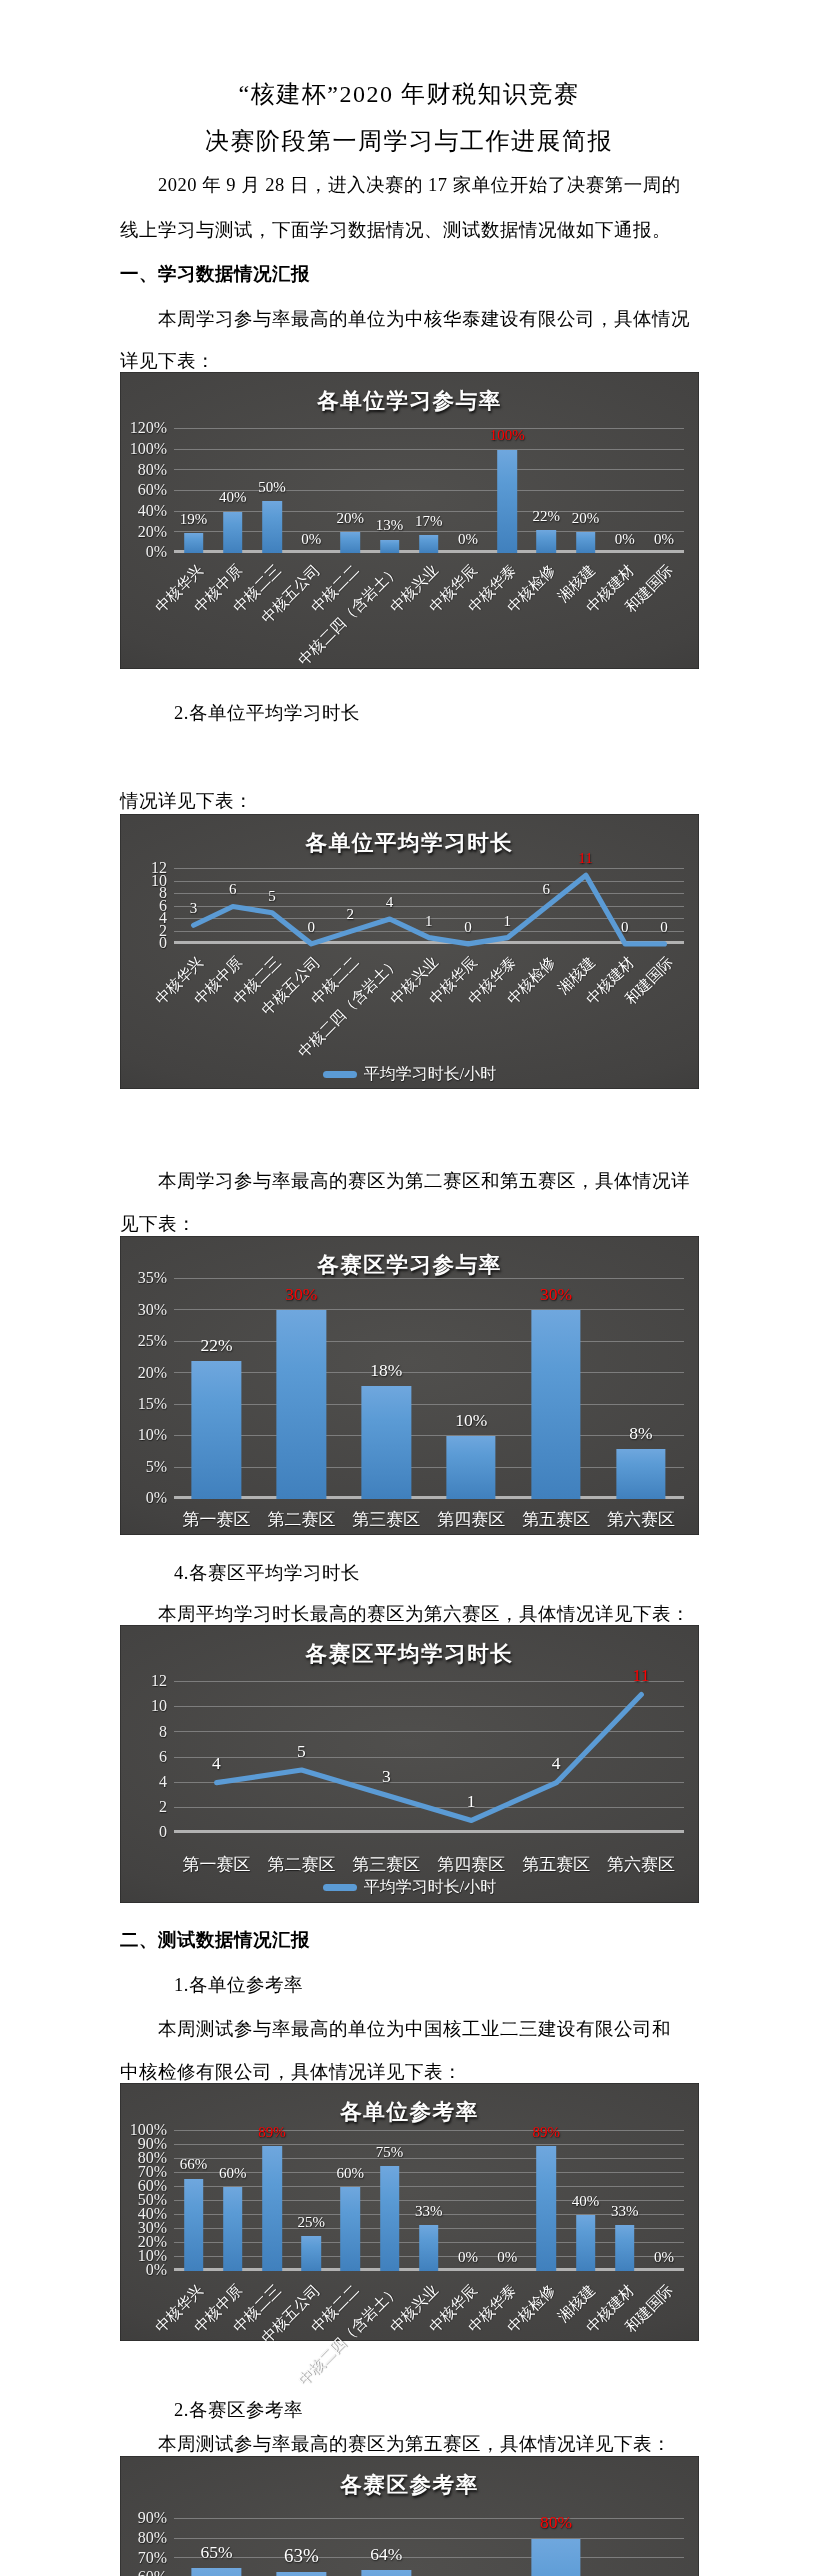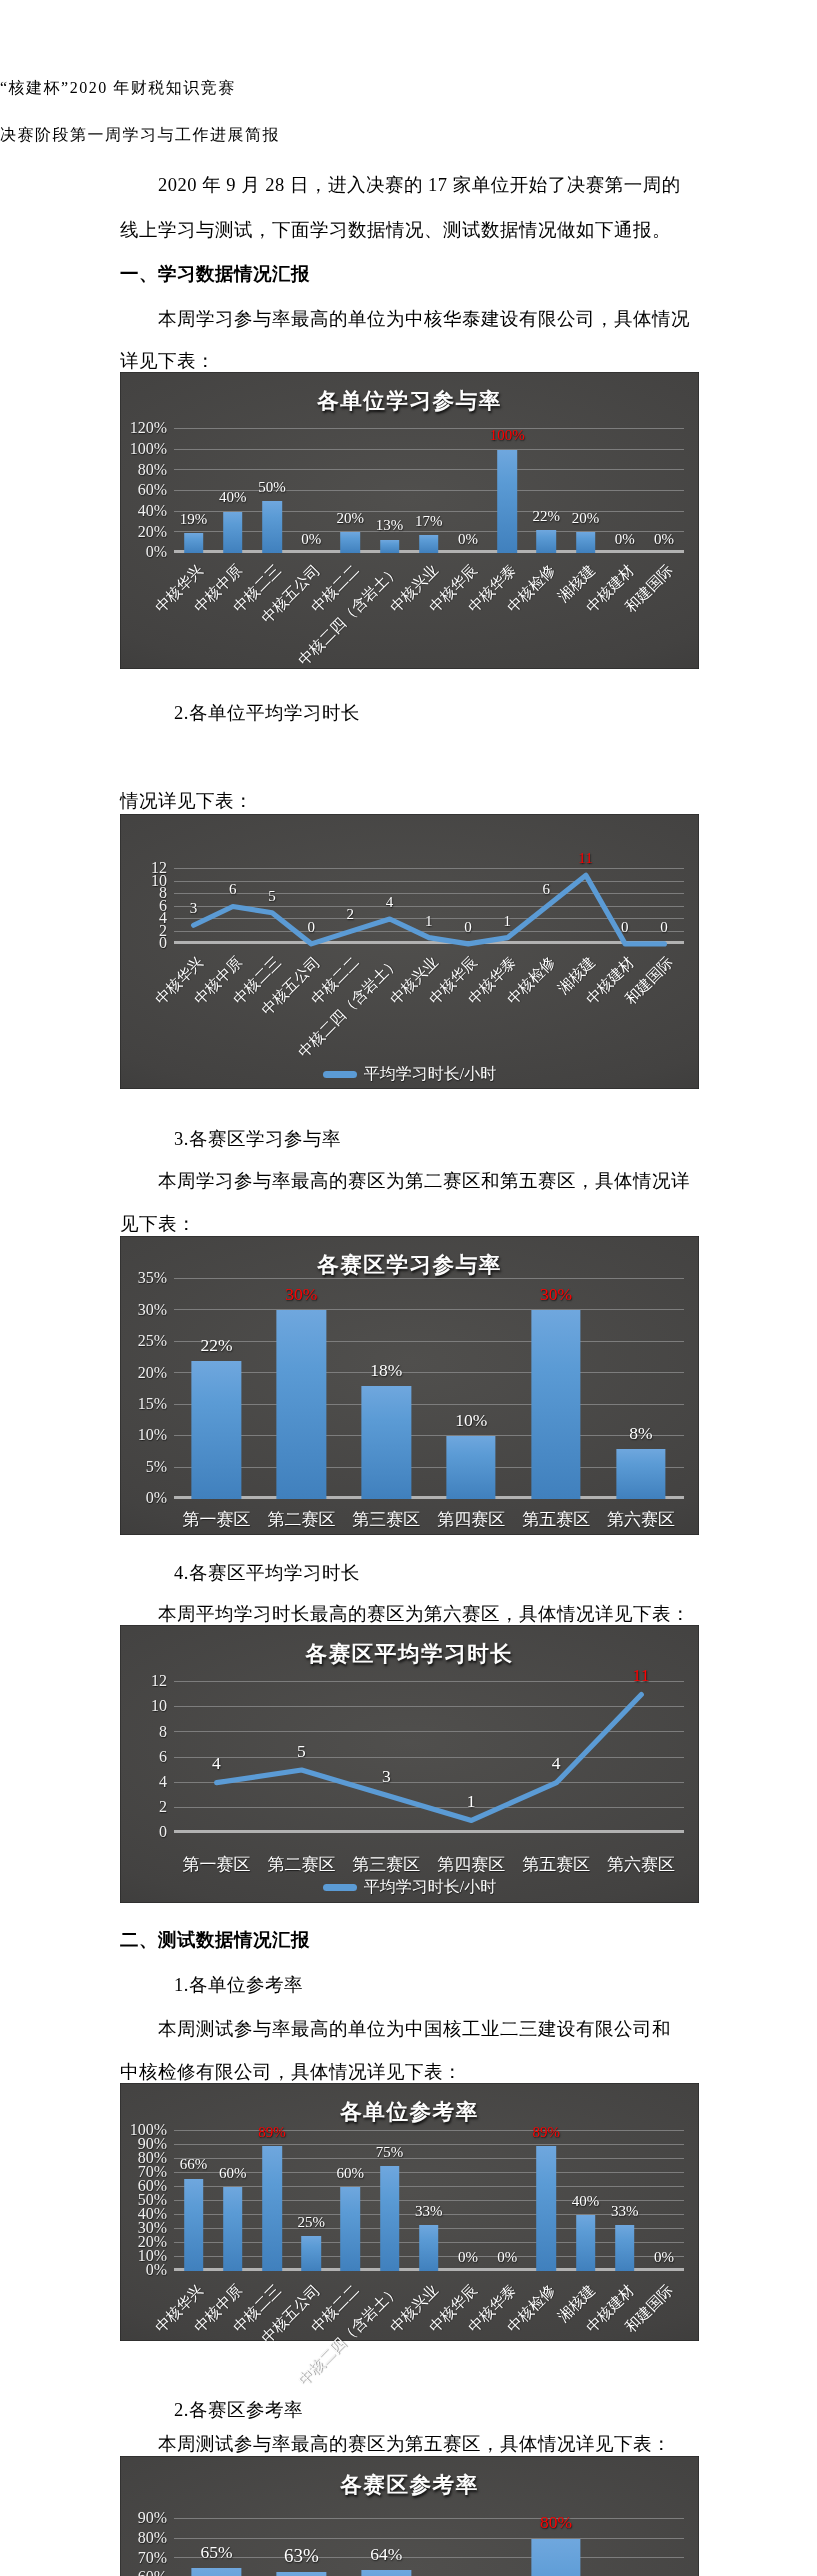--- a/index.html
+++ b/index.html
@@ -1,18 +1,18 @@
 <!DOCTYPE html>
 <html style="font-size:8.2px"><head>
 <meta charset="utf-8">
 <style>
   html,body{margin:0;padding:0;background:#ffffff;}
   body{font-family:"Liberation Serif","DejaVu Serif",serif;}
   .page{position:relative;width:818px;height:3879px;background:#fff;overflow:hidden;}
-  .title{position:absolute;left:0;width:100%;font-size:16px;color:#000;letter-spacing:1.5px;white-space:nowrap;}
+  .title{position:absolute;left:0;width:100%;text-align:center;font-size:24px;color:#000;letter-spacing:1.5px;white-space:nowrap;}
   .bl{position:absolute;left:120px;width:582px;font-size:18.5px;color:#000;letter-spacing:0.5px;white-space:nowrap;}
   .ind{padding-left:38px;}
   .ind2{padding-left:54px;}
   .bold{font-weight:bold;}
   
   .chart{position:absolute;left:120px;width:579px;background:radial-gradient(130% 115% at 50% 42%, #504f4d 0%, #434241 55%, #2c2c2c 100%);box-shadow:0 0 0 0.5px #222 inset;}
   .c-title{position:absolute;top:14.4px;left:0;width:100%;text-align:center;color:#fdfdfd;font-size:21.6px;font-weight:bold;letter-spacing:1.5px;text-shadow:1px 1.5px 2.6px rgba(0,0,0,.85);}
   .c-plot{position:absolute;left:54px;right:15.5px;overflow:visible;}
   .c-y{position:absolute;left:0;width:47px;}
   .ytick{position:absolute;right:0;width:100%;text-align:right;color:#f0f0f0;font-size:16px;text-shadow:0.5px 0.5px 1px rgba(0,0,0,.6);}
@@ -99,20 +99,21 @@
         <div class="xlab-r" style="right: 19.2308%;">湘核建</div>
         <div class="xlab-r" style="right: 11.5385%;">中核建材</div>
         <div class="xlab-r" style="right: 3.84615%;">和建国际</div>
       </div>
     </div>
 
   <div class="bl ind2" style="top:700px">2.各单位平均学习时长</div>
   <div class="bl" style="top:788px">情况详见下表：</div>
 
   <div class="chart" id="chart1" style="top:814px;height:275px">
+      <div class="c-title">各单位平均学习时长</div>
       <div class="c-plot" style="top: 55px; height: 75px;">
         <div class="grid axis" style="bottom: 0%;"></div>
         <div class="grid" style="bottom: 16.6667%;"></div>
         <div class="grid" style="bottom: 33.3333%;"></div>
         <div class="grid" style="bottom: 50%;"></div>
         <div class="grid" style="bottom: 66.6667%;"></div>
         <div class="grid" style="bottom: 83.3333%;"></div>
         <div class="grid" style="bottom: 100%;"></div>
         <svg class="lineplot" width="510" height="75" viewBox="0 0 989 145">
           <polyline points="38.0,108.8 114.1,72.5 190.2,84.6 266.3,145.0 342.3,120.8 418.4,96.7 494.5,132.9 570.6,145.0 646.7,132.9 722.7,72.5 798.8,12.1 874.9,145.0 951.0,145.0" fill="none" stroke="#5b9bd5" stroke-width="10" stroke-linejoin="round" stroke-linecap="round"></polyline>
@@ -154,21 +155,20 @@
         <div class="xlab-r" style="right: 19.2308%;">湘核建</div>
         <div class="xlab-r" style="right: 11.5385%;">中核建材</div>
         <div class="xlab-r" style="right: 3.84615%;">和建国际</div>
       </div>
       <div class="c-legend" style="top: 250px;">
         <span class="lg-swatch"></span>
         <span>平均学习时长/小时</span>
       </div>
     </div>
 
-  <div class="bl ind2" style="top:1126px">3.各赛区学习参与率</div>
   <div class="bl ind" style="top:1168px">本周学习参与率最高的赛区为第二赛区和第五赛区，具体情况详</div>
   <div class="bl" style="top:1211px">见下表：</div>
 
   <div class="chart" id="chart2" style="top:1236px;height:299px">
       <div class="c-title">各赛区学习参与率</div>
       <div class="c-plot" style="top: 43px; height: 220px;">
         <div class="grid axis" style="bottom: 0%;"></div>
         <div class="grid" style="bottom: 14.2857%;"></div>
         <div class="grid" style="bottom: 28.5714%;"></div>
         <div class="grid" style="bottom: 42.8571%;"></div>

